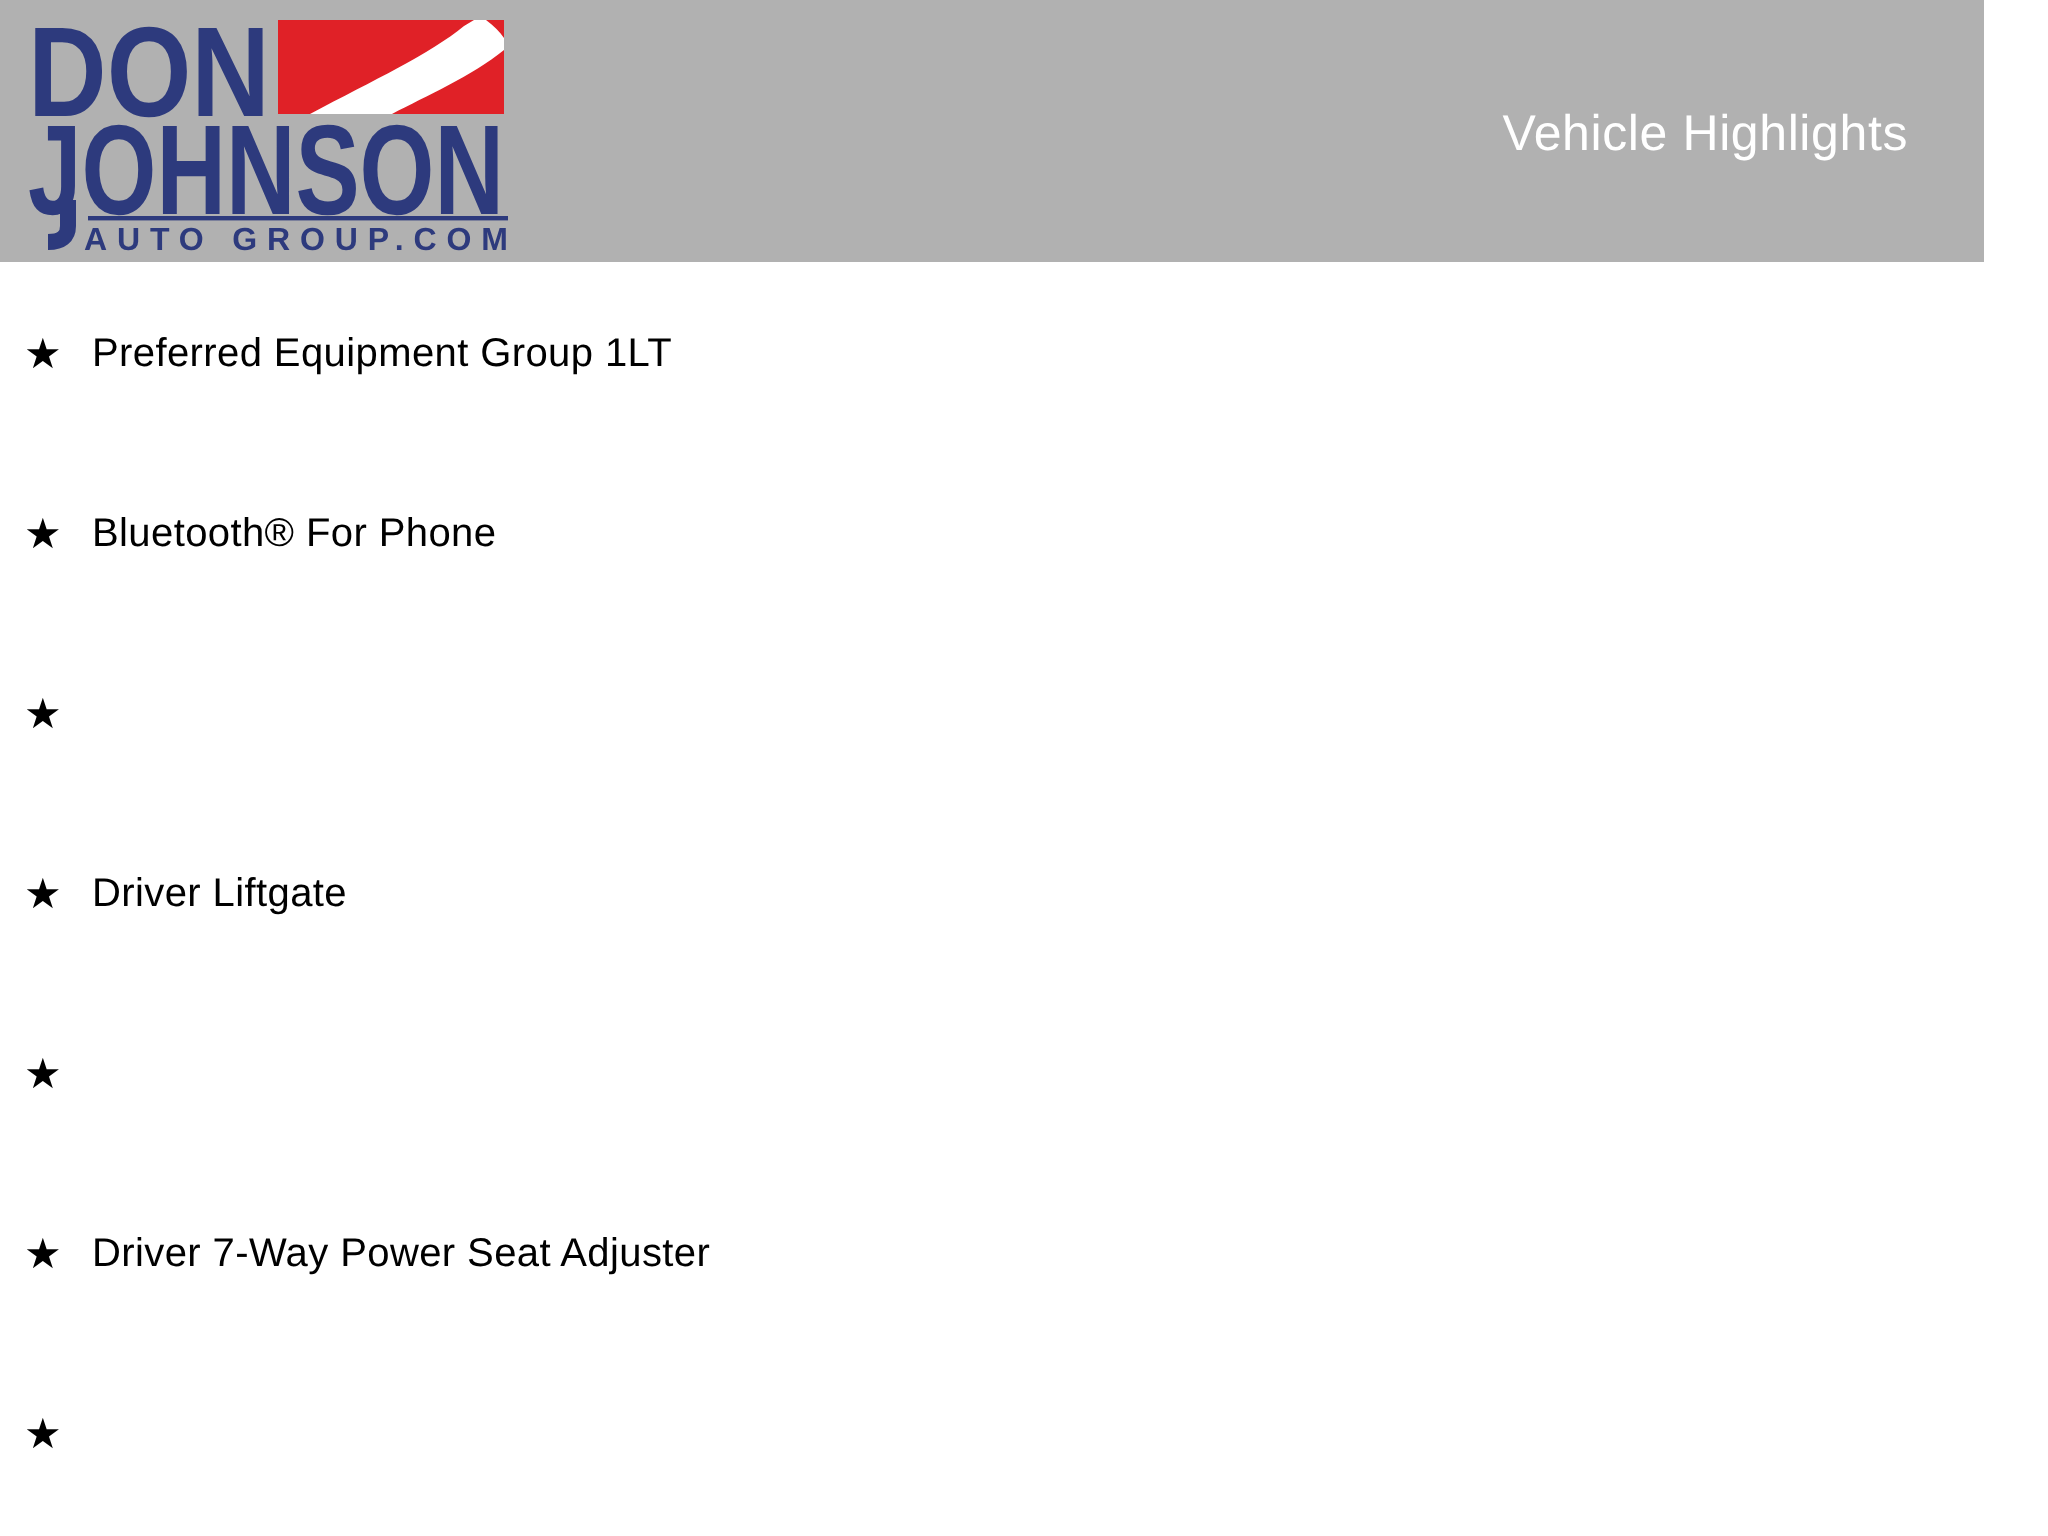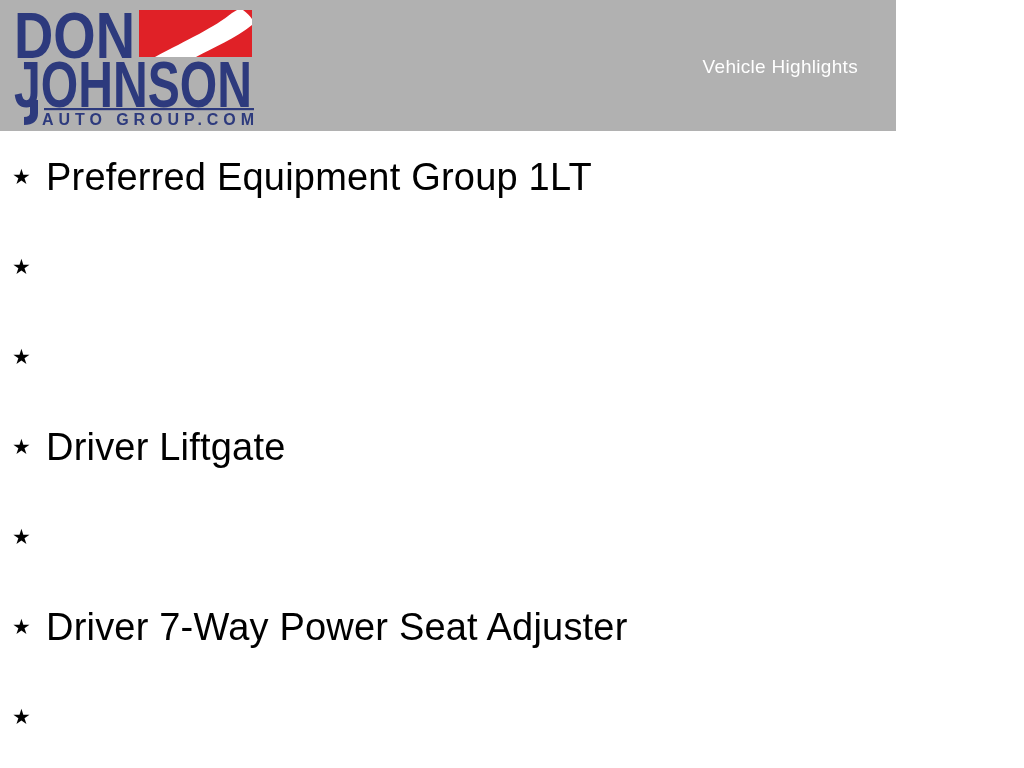--- a/index.html
+++ b/index.html
@@ -7,21 +7,21 @@
   body {
     background: #ffffff;
     font-family: "Liberation Sans", sans-serif;
     overflow: hidden;
   }
   .page { width: 1024px; height: 768px; position: relative; background: #ffffff; }
 
   
   .header {
     position: relative;
-    width: 896px;
+    width: 992px;
     height: 131px;
     background: #b1b1b1;
   }
   .logo {
     position: absolute;
     left: 12px;
     top: 8px;
     width: 242px;
     height: 120px;
   }
@@ -43,21 +43,21 @@
   .j-hook { fill: none; stroke: #2d3a7d; stroke-width: 8; }
   .logo-rule { fill: #2d3a7d; }
   .header-title {
     position: absolute;
     top: 0;
     right: 38px;
     height: 100%;
     display: flex;
     align-items: center;
     padding-top: 3px;
-    font-size: 19px;
+    font-size: 25px;
     color: #ffffff;
     letter-spacing: 0.3px;
   }
 
   
   .highlights {
     list-style: none;
     padding: 1px 0 0 12px;
   }
   .highlights li {
@@ -68,21 +68,21 @@
   .star {
     font-family: "DejaVu Sans", sans-serif;
     font-size: 21px;
     line-height: 1;
     color: #000000;
     width: 22px;
     text-align: left;
     flex: 0 0 auto;
   }
   .label {
-    font-size: 38px;
+    font-size: 20px;
     color: #000000;
     margin-left: 12px;
     letter-spacing: 0.2px;
   }
 </style>
 </head>
 <body>
 
 <div class="page">
 
@@ -106,20 +106,21 @@
 
   </header>
 
   <ul class="highlights">
     <li>
       <span class="star">★</span>
       <span class="label">Preferred Equipment Group 1LT</span>
     </li>
     <li>
       <span class="star">★</span>
+      <span class="label">Bluetooth® For Phone</span>
     </li>
     <li>
       <span class="star">★</span>
     </li>
     <li>
       <span class="star">★</span>
       <span class="label">Driver Liftgate</span>
     </li>
     <li>
       <span class="star">★</span>

